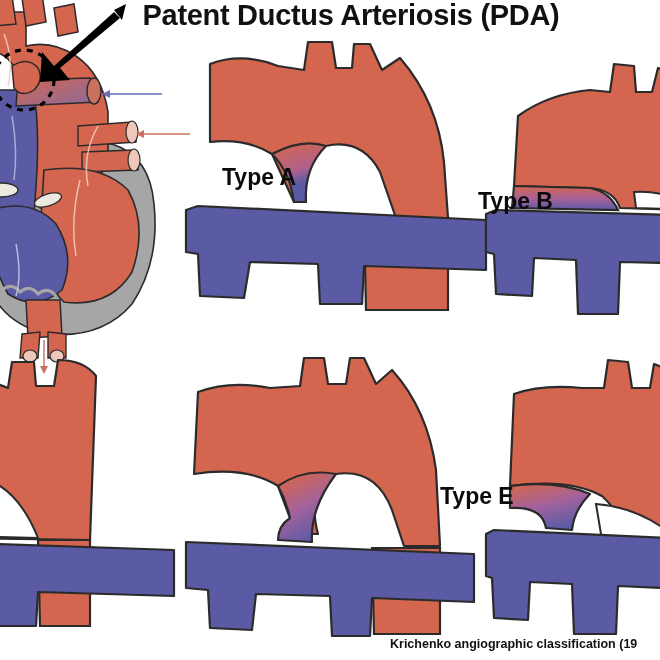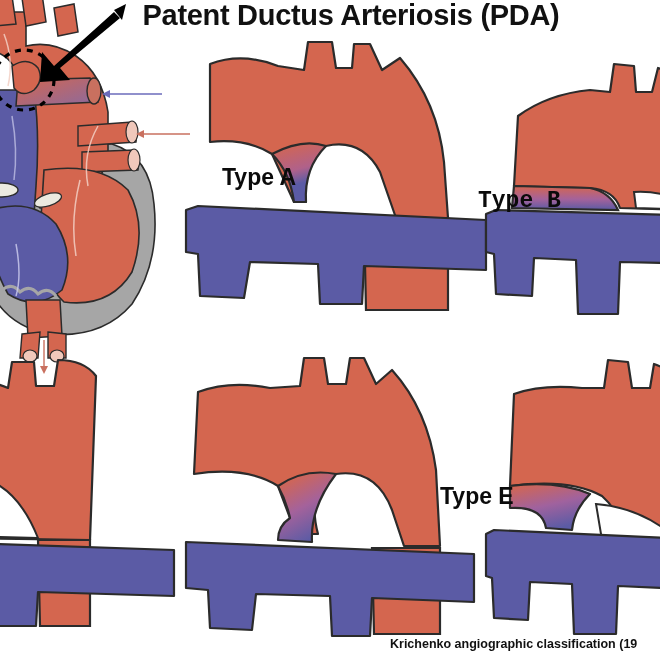--- a/index.html
+++ b/index.html
@@ -132,21 +132,21 @@
           <stop offset="55%" stop-color="#a4629b"></stop>
           <stop offset="100%" stop-color="#5b5ba5"></stop>
         </linearGradient>
       </defs>
       <path d="M32 58 L28 128 L104 130 Q128 132 134 150 L210 152 L206 40 Q196 18 172 10 L166 34 L150 34 L148 8 L128 6 L124 34 L104 32 Q62 36 32 58 Z" fill="#d4664f" stroke="#2b2b2b" stroke-width="2.2" stroke-linejoin="round"></path>
       <path d="M28 128 L104 130 Q124 134 132 152 L26 150 Z" fill="url(#gB)" stroke="#2b2b2b" stroke-width="2.2"></path>
       <path d="M10 152 L226 158 L226 206 L134 204 L132 256 L92 256 L90 202 L48 200 L46 238 L10 236 L8 196 L0 194 L0 156 Z" fill="#5b5ba5" stroke="#2b2b2b" stroke-width="2.2" stroke-linejoin="round"></path>
       <path d="M148 134 Q184 132 206 152 L150 150 Z" fill="#ffffff" stroke="#2b2b2b" stroke-width="2"></path>
     </svg>
   </div>
-  <div class="tlabel" style="left:478px;top:188px;font-family:Liberation Mono, monospace;">
+  <div class="tlabel" style="left:478px;top:188px;">
     <span class="inner">Type B</span>
   </div>
 
   <div class="panel" style="left:-62px;top:358px;">
     <svg width="240" height="300" viewBox="0 0 240 300">
       <path d="M30 30 L26 180 L152 182 L158 18 Q146 2 120 2 L116 28 L98 28 L96 4 L74 4 L70 30 Q48 20 30 30 Z" fill="#d4664f" stroke="#2b2b2b" stroke-width="2.2" stroke-linejoin="round"></path>
       <path d="M30 118 Q76 120 100 180 L30 178 Z" fill="#ffffff" stroke="#2b2b2b" stroke-width="2"></path>
       <path d="M100 182 L152 182 L152 268 L102 268 Z" fill="#d4664f" stroke="#2b2b2b" stroke-width="2.2"></path>
       <path d="M0 184 L236 192 L236 238 L100 234 L98 268 L60 268 L58 232 L0 230 Z" fill="#5b5ba5" stroke="#2b2b2b" stroke-width="2.2" stroke-linejoin="round"></path>
     </svg>

